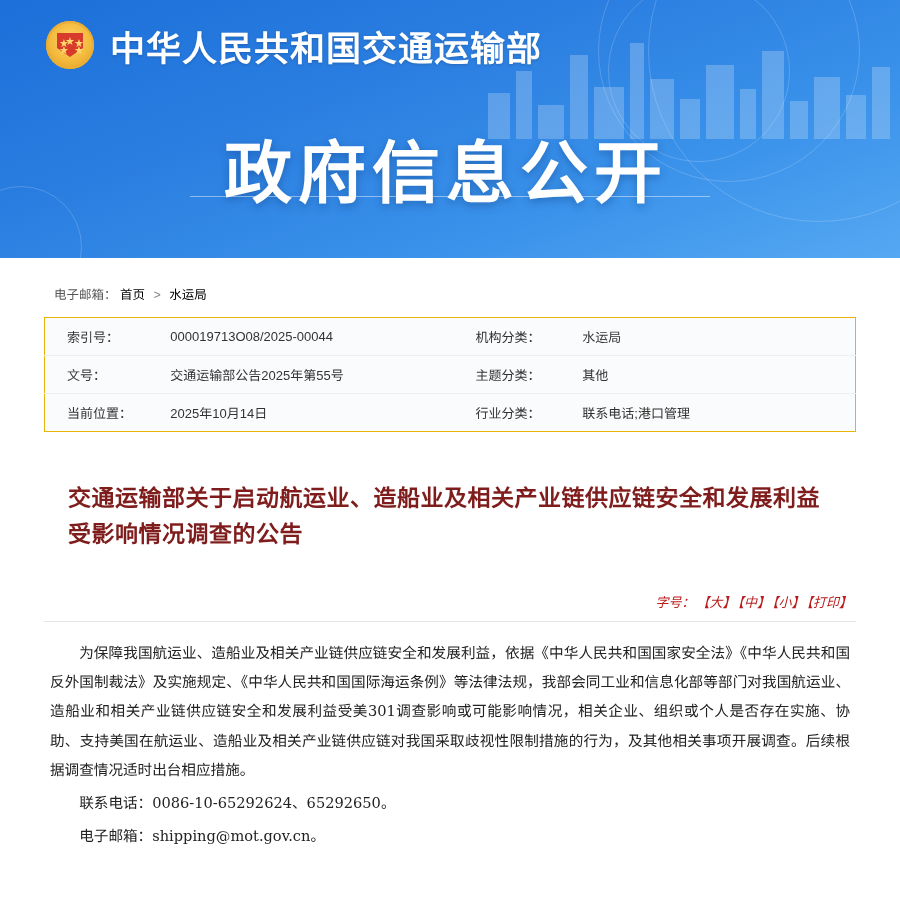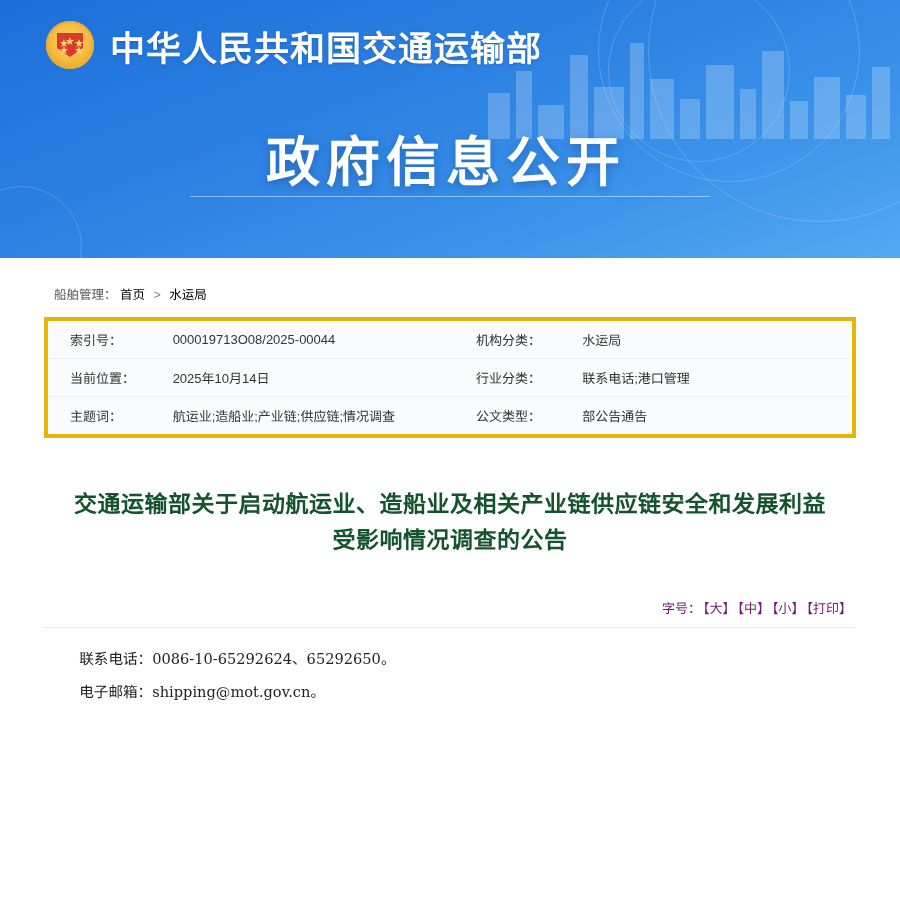--- a/index.html
+++ b/index.html
@@ -96,21 +96,21 @@
     letter-spacing: 1px;
     text-shadow: 0 1px 3px rgba(0,0,0,0.18);
   }
 
   .banner-title {
     position: absolute;
     left: 0; right: 8px;
     top: 118px;
     text-align: center;
     color: #ffffff;
-    font-size: 54px;
+    font-size: 68px;
     font-weight: bold;
     letter-spacing: 6px;
     text-shadow: 0 3px 8px rgba(10,50,110,0.35);
   }
   .banner-rule {
     position: absolute;
     left: 50%;
     transform: translateX(-50%);
     top: 196px;
     width: 520px;
@@ -135,21 +135,21 @@
   .breadcrumb a {
     color: #000000;
     text-decoration: none;
   }
   .breadcrumb .sep { margin: 0 5px; color: #888; }
 
   
   .meta-table {
     width: 100%;
     border-collapse: collapse;
-    border: 4px solid #eab308;
+    border: 1px solid #eab308;
     background: #fafbfc;
     font-size: 13px;
     color: #333;
   }
   .meta-table td {
     padding: 9px 10px;
     vertical-align: middle;
     border: none;
   }
   .meta-table tr + tr td { border-top: 1px solid #edf0f2; }
@@ -159,33 +159,34 @@
     padding-left: 22px !important;
   }
   .meta-value { width: 300px; }
   .meta-label2 {
     width: 96px;
     padding-left: 18px !important;
   }
 
   
   .article-title {
-    text-align: center;
-    color: #14532d;
+    text-align: left;
+    color: #7f1d1d;
     font-size: 23px;
     font-weight: bold;
     line-height: 1.55;
     padding: 34px 24px 6px 24px;
     letter-spacing: 0.5px;
   }
   .fontsize-bar {
     text-align: right;
     font-size: 13px;
-    color: #701a75;
+    color: #b91c1c;
     padding: 18px 4px 10px 0;
+    font-style: italic;
   }
   .fontsize-bar .fs-item { margin-left: 2px; cursor: pointer; }
   .divider {
     height: 1px;
     background: #e4e7ea;
     margin: 0 0 10px 0;
   }
 
   .article-body {
     font-family: "DejaVu Serif", "Liberation Serif", serif;
@@ -241,57 +242,58 @@
   </div>
 
   <div class="banner-title">政府信息公开</div>
   <div class="banner-rule"></div>
 </div>
 
 <div class="page">
   <div class="content-wrap">
 
     <div class="breadcrumb">
-      <span>船舶管理：</span>
+      <span>电子邮箱：</span>
       <a href="#">首页</a>
       <span class="sep">&gt;</span>
       <a href="#">水运局</a>
     </div>
 
     <table class="meta-table">
       <tbody>
         <tr>
           <td class="meta-label">索引号：</td>
           <td class="meta-value">000019713O08/2025-00044</td>
           <td class="meta-label2">机构分类：</td>
           <td class="meta-value">水运局</td>
         </tr>
         <tr>
+          <td class="meta-label">文号：</td>
+          <td class="meta-value">交通运输部公告2025年第55号</td>
+          <td class="meta-label2">主题分类：</td>
+          <td class="meta-value">其他</td>
+        </tr>
+        <tr>
           <td class="meta-label">当前位置：</td>
           <td class="meta-value">2025年10月14日</td>
           <td class="meta-label2">行业分类：</td>
           <td class="meta-value">联系电话;港口管理</td>
         </tr>
-        <tr>
-          <td class="meta-label">主题词：</td>
-          <td class="meta-value">航运业;造船业;产业链;供应链;情况调查</td>
-          <td class="meta-label2">公文类型：</td>
-          <td class="meta-value">部公告通告</td>
-        </tr>
       </tbody>
     </table>
 
     <h1 class="article-title">交通运输部关于启动航运业、造船业及相关产业链供应链安全和发展利益受影响情况调查的公告</h1>
 
     <div class="fontsize-bar">
       <span>字号：</span><span class="fs-item">【大】</span><span class="fs-item">【中】</span><span class="fs-item">【小】</span><span class="fs-item">【打印】</span>
     </div>
 
     <div class="divider"></div>
 
     <div class="article-body">
+      <p>为保障我国航运业、造船业及相关产业链供应链安全和发展利益，依据《中华人民共和国国家安全法》《中华人民共和国反外国制裁法》及实施规定、《中华人民共和国国际海运条例》等法律法规，我部会同工业和信息化部等部门对我国航运业、造船业和相关产业链供应链安全和发展利益受美301调查影响或可能影响情况，相关企业、组织或个人是否存在实施、协助、支持美国在航运业、造船业及相关产业链供应链对我国采取歧视性限制措施的行为，及其他相关事项开展调查。后续根据调查情况适时出台相应措施。</p>
       <p>联系电话：0086-10-65292624、65292650。</p>
       <p>电子邮箱：shipping@mot.gov.cn。</p>
 
     </div>
 
   </div>
 </div>
 
 </body></html>

